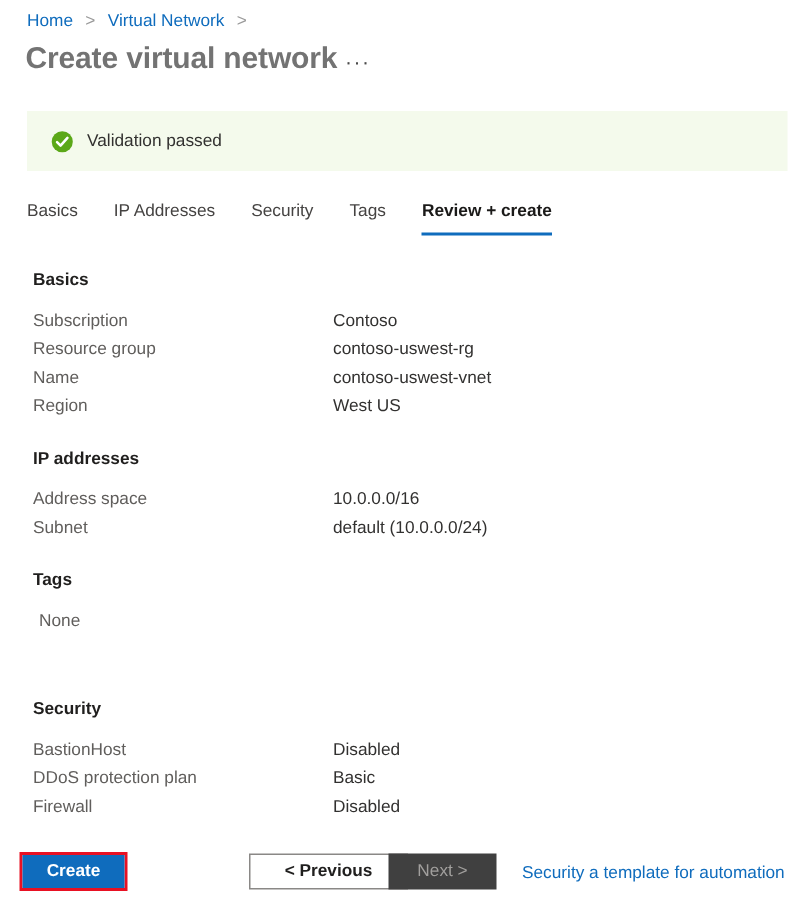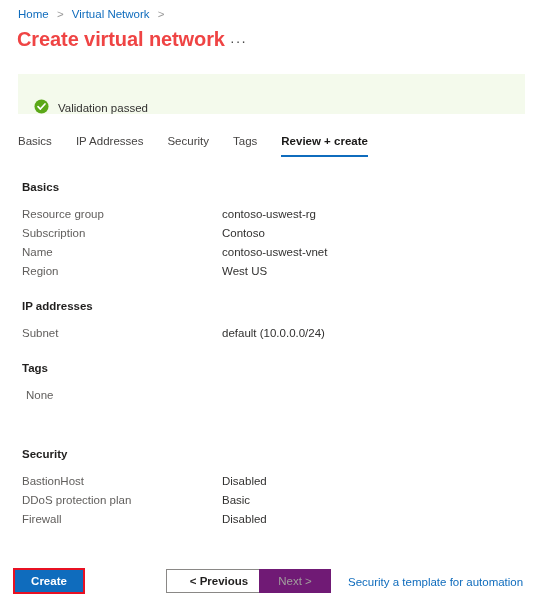--- a/index.html
+++ b/index.html
@@ -37,21 +37,21 @@
     margin: 0 5px;
   }
 
   
   .page-title {
     position: absolute;
     left: 17px;
     top: 26px;
     font-size: 20px;
     font-weight: bold;
-    color: #ef4444;
+    color: #737373;
     letter-spacing: -0.1px;
     line-height: 26px;
   }
   .title-ellipsis {
     position: absolute;
     left: 230px;
     top: 34px;
     font-size: 14px;
     color: #4a4a4a;
     letter-spacing: 1px;
@@ -61,21 +61,21 @@
 
   
   .validation-banner {
     position: absolute;
     left: 18px;
     top: 74px;
     width: 507px;
     height: 40px;
     background: #f4faec;
     display: flex;
-    align-items: flex-end;
+    align-items: center;
   }
   .check-circle {
     margin-left: 16px;
     width: 15px;
     height: 15px;
     flex: 0 0 auto;
   }
   .validation-text {
     margin-left: 9px;
     font-size: 11.5px;
@@ -203,21 +203,21 @@
     box-sizing: border-box;
     line-height: 22px;
     text-align: center;
   }
   .next-button {
     position: absolute;
     left: 259px;
     top: 6px;
     width: 72px;
     height: 24px;
-    background: #701a75;
+    background: #404040;
     border: none;
     color: #a19f9d;
     font-size: 11.5px;
     cursor: default;
     font-family: "Liberation Sans", sans-serif;
     padding: 0;
     box-sizing: border-box;
     line-height: 24px;
     text-align: center;
   }
@@ -260,39 +260,43 @@
   <div class="tab">Security</div>
   <div class="tab">Tags</div>
   <div class="tab active">Review + create</div>
 </div>
 
 <div class="review-body">
 
   <div class="section">
     <div class="section-heading">Basics</div>
     <div class="kv-row">
+      <div class="kv-label">Subscription</div>
+      <div class="kv-value">Contoso</div>
+    </div>
+    <div class="kv-row">
       <div class="kv-label">Resource group</div>
       <div class="kv-value">contoso-uswest-rg</div>
     </div>
     <div class="kv-row">
-      <div class="kv-label">Subscription</div>
-      <div class="kv-value">Contoso</div>
-    </div>
-    <div class="kv-row">
       <div class="kv-label">Name</div>
       <div class="kv-value">contoso-uswest-vnet</div>
     </div>
     <div class="kv-row">
       <div class="kv-label">Region</div>
       <div class="kv-value">West US</div>
     </div>
   </div>
 
   <div class="section">
     <div class="section-heading">IP addresses</div>
+    <div class="kv-row">
+      <div class="kv-label">Address space</div>
+      <div class="kv-value">10.0.0.0/16</div>
+    </div>
     <div class="kv-row">
       <div class="kv-label">Subnet</div>
       <div class="kv-value">default (10.0.0.0/24)</div>
     </div>
   </div>
 
   <div class="section">
     <div class="section-heading">Tags</div>
     <div class="plain-value">None</div>
     <div class="spacer-tags"></div>

